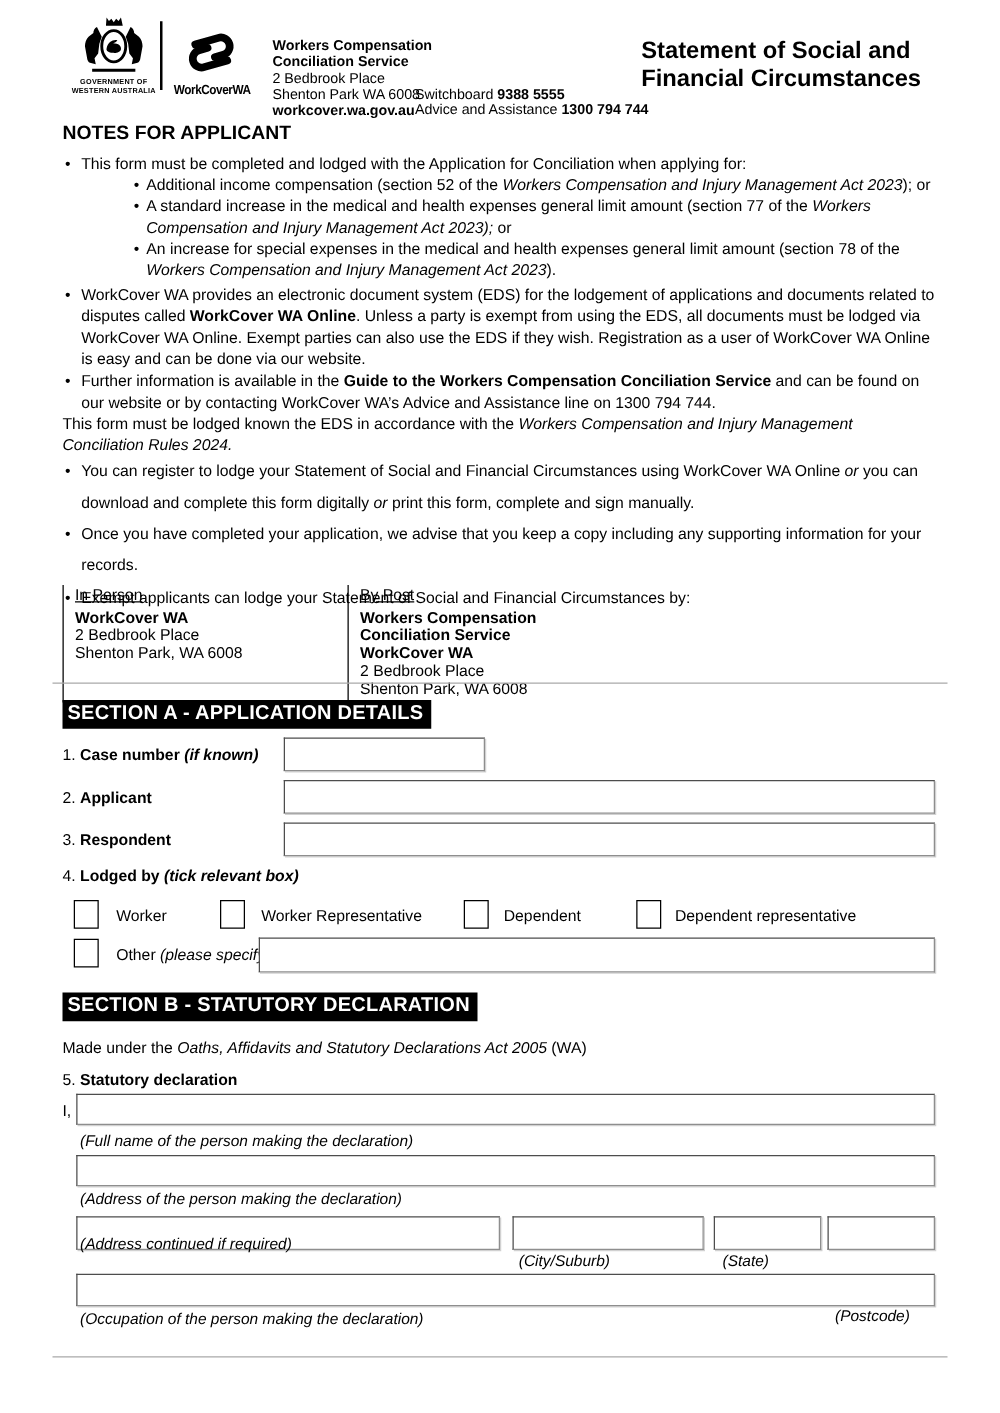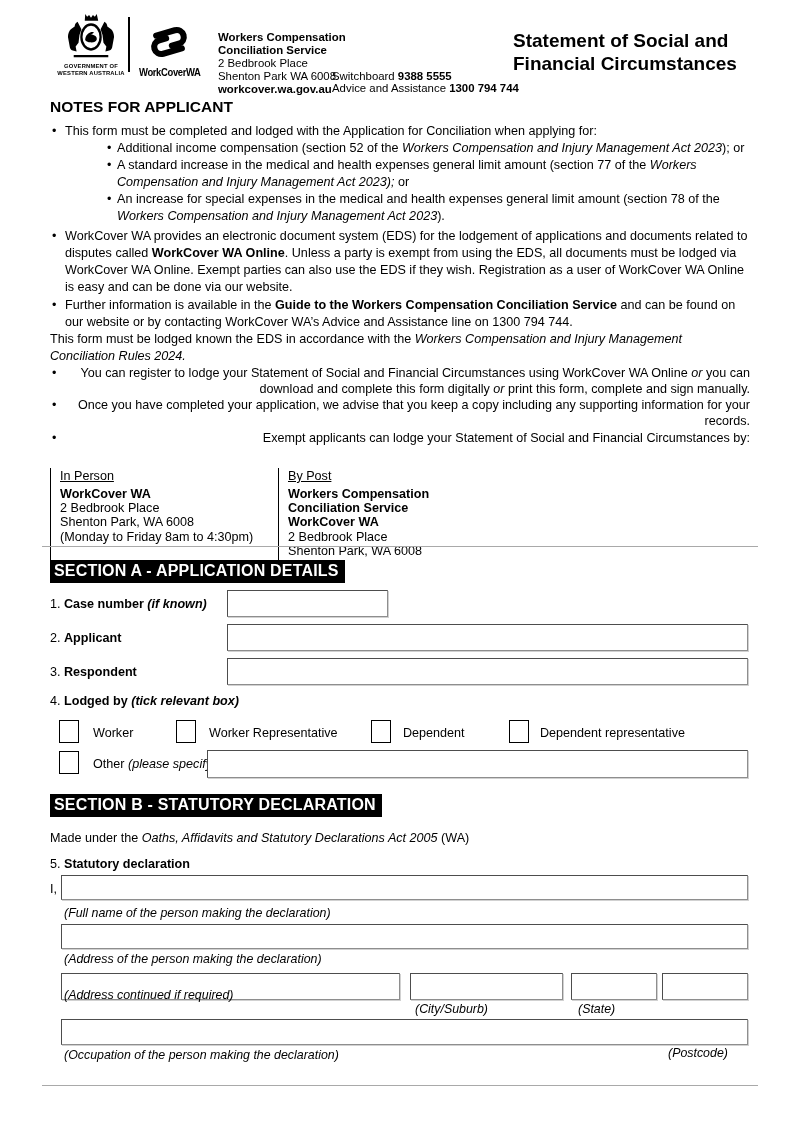--- a/index.html
+++ b/index.html
@@ -25,21 +25,21 @@
   .notes{position:absolute;left:50px;top:97px;width:700px;font-size:12.6px;line-height:17px;}
   .notes-heading{font-size:15.5px;line-height:19px;font-weight:bold;margin:0 0 7px 0;}
   .b1{position:relative;padding-left:15px;margin:0;}
   .b1::before{content:"\2022";position:absolute;left:2px;}
   .b2{position:relative;padding-left:67px;margin:0;}
   .b2::before{content:"\2022";position:absolute;left:57px;}
   .mt3{margin-top:3px;} .mt1{margin-top:1px;}
   .para{margin:0;line-height:16.5px;}
   .para.head{margin-top:3px;}
   .para.head2{margin-top:2px;}
-  .eb{line-height:16px;text-align:right;}
+  .eb{line-height:25px;}
 
   
   #lodgement{position:absolute;left:50px;top:468px;width:700px;display:grid;grid-template-columns:228px 200px 272px;font-size:12.6px;}
   .lcol{padding:1px 0 4px 9px;border-left:1px solid #000;}
   .lcol.first{padding-left:0;border-left:none;}
   .lhead{text-decoration:underline;line-height:15px;margin-bottom:3px;}
   .lline{line-height:14.2px;}
   #email-val{margin-top:8px;}
 
   
@@ -146,21 +146,20 @@
     <div class="b1 eb"><span>Once you have completed your application, we advise that you keep a copy including any supporting information for your records.</span></div>
     <div class="b1 eb mt1"><span>Exempt applicants can lodge your Statement of Social and Financial Circumstances by:</span></div>
   </div>
 
   <div id="lodgement">
     <div class="lcol">
       <div class="lhead">In Person</div>
       <div class="lline bold">WorkCover WA</div>
       <div class="lline">2 Bedbrook Place</div>
       <div class="lline">Shenton Park, WA 6008</div>
-      <div class="lline">(Monday to Friday 8am to 4:30pm)</div>
     </div>
     <div class="lcol">
       <div class="lhead">By Post</div>
       <div class="lline bold">Workers Compensation</div>
       <div class="lline bold">Conciliation Service WorkCover WA</div>
       <div class="lline">2 Bedbrook Place</div>
       <div class="lline">Shenton Park, WA 6008</div>
     </div>
   </div>
 

